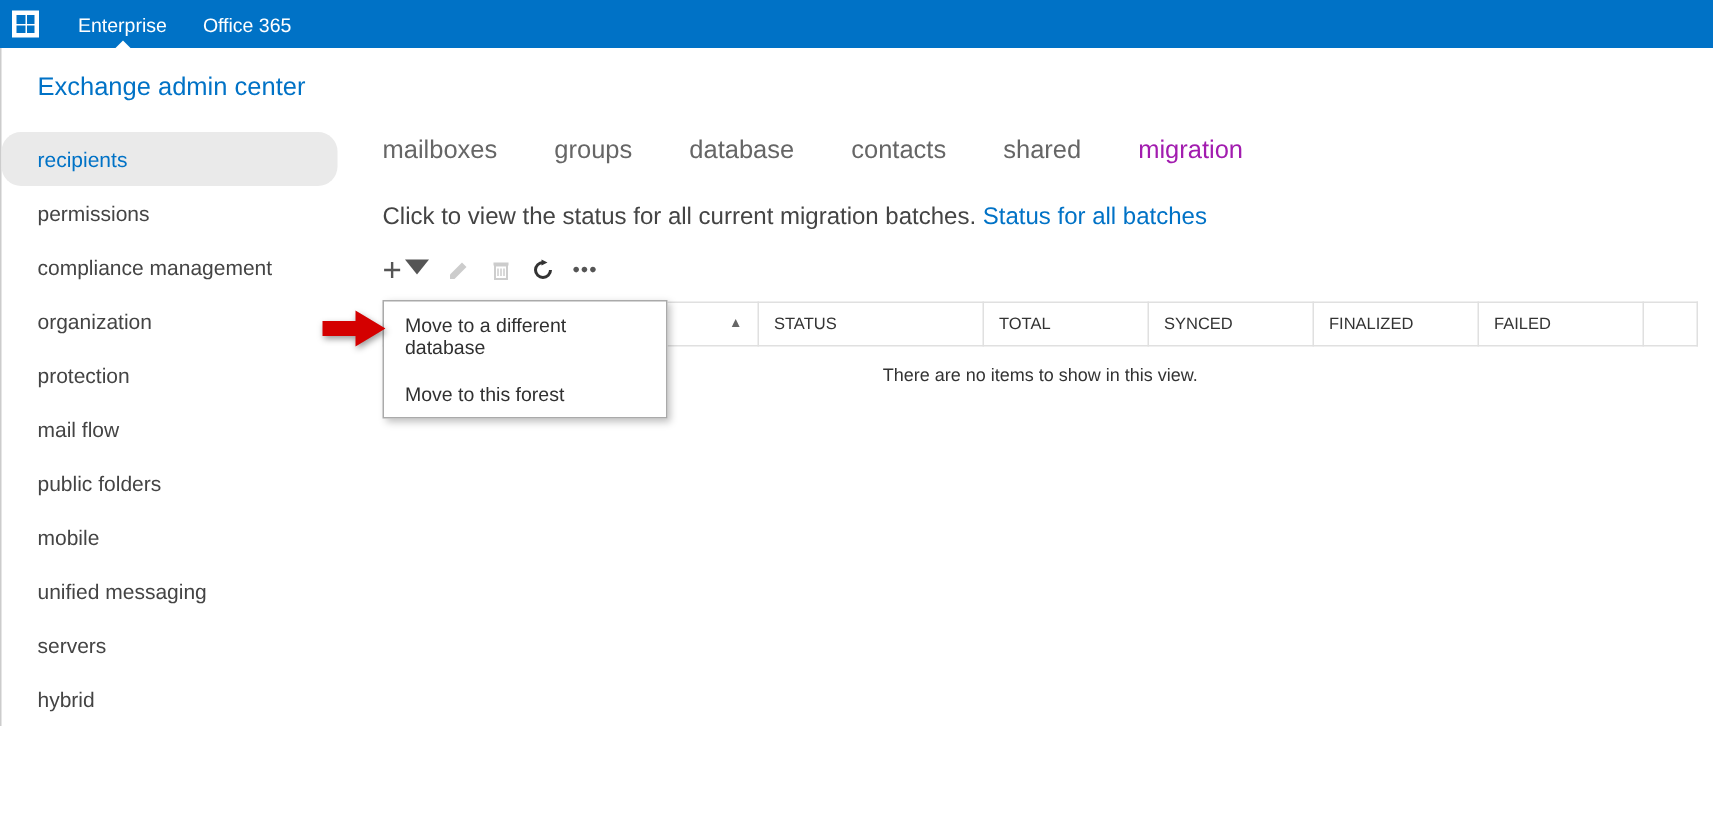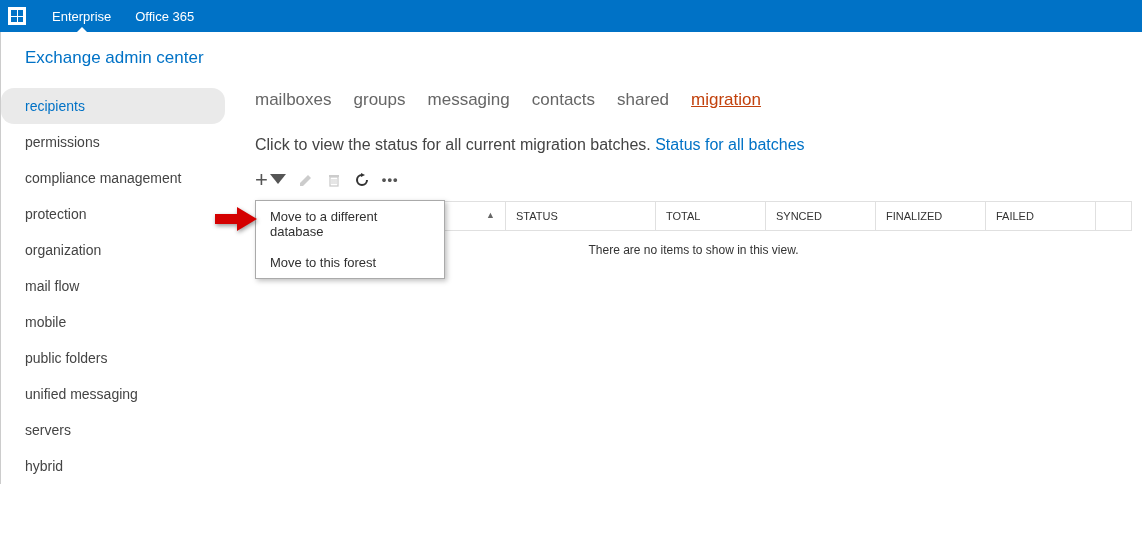--- a/index.html
+++ b/index.html
@@ -12,23 +12,23 @@
 .topbar .tab.active { position: relative; }
 .topbar .tab.active::after { content: ''; position: absolute; bottom: -1px; left: 50%; transform: translateX(-50%); width: 0; height: 0; border-left: 6px solid transparent; border-right: 6px solid transparent; border-bottom: 6px solid #fff; }
 .page { display: flex; border-left: 1px solid #ccc; }
 .title-row { padding: 16px 0 20px 24px; }
 .title-row h1 { font-size: 17px; font-weight: 100; color: #0072c6; }
 .left-col { width: 224px; flex-shrink: 0; }
 .sidebar { }
 .sidebar .item { padding: 10px 18px 10px 24px; font-size: 14px; color: #444; cursor: pointer; border-radius: 13px; }
 .sidebar .item.active { background: #eaeaea; color: #0072c6; }
 .main { flex: 1; padding: 0 10px 0 30px; }
-.subtabs { display: flex; gap: 22px; padding-top: 6px; padding-bottom: 26px; }
+.subtabs { display: flex; gap: 38px; padding-top: 6px; padding-bottom: 26px; }
 .subtabs .stab { font-size: 17px; color: #666; cursor: pointer; font-weight: 300; }
-.subtabs .stab.active { color: #c2410c; text-decoration: underline; }
+.subtabs .stab.active { color: #a21caf; }
 .helptext { font-size: 16px; color: #444; margin-bottom: 10px; }
 .helptext a { color: #0072c6; text-decoration: none; cursor: pointer; }
 .toolbar { display: flex; align-items: center; gap: 12px; padding: 4px 0 10px 0; }
 .toolbar .tbtn { cursor: pointer; color: #555; display: flex; align-items: center; }
 .toolbar .tbtn.disabled { color: #bbb; cursor: default; }
 .toolbar svg { width: 16px; height: 16px; }
 .add-wrap { display: flex; align-items: center; font-size: 20px; font-weight: 300; color: #333; }
 .add-wrap .plus { font-size: 22px; line-height: 14px; }
 .add-wrap .caret { margin-left: 2px; }
 .table-wrap { position: relative; }
@@ -60,38 +60,38 @@
 <div class="page">
 
   <div class="left-col">
     <div class="title-row">
       <h1>Exchange admin center</h1>
     </div>
     <div class="sidebar">
       <div class="item active">recipients</div>
       <div class="item">permissions</div>
       <div class="item">compliance management</div>
+      <div class="item">organization</div>
       <div class="item">protection</div>
-      <div class="item">organization</div>
       <div class="item">mail flow</div>
+      <div class="item">public folders</div>
       <div class="item">mobile</div>
-      <div class="item">public folders</div>
       <div class="item">unified messaging</div>
       <div class="item">servers</div>
       <div class="item">hybrid</div>
     </div>
   </div>
 
   <div class="main">
     <div style="height:52px"></div>
 
     <div class="subtabs">
       <div class="stab">mailboxes</div>
       <div class="stab">groups</div>
-      <div class="stab">messaging</div>
+      <div class="stab">database</div>
       <div class="stab">contacts</div>
       <div class="stab">shared</div>
       <div class="stab active">migration</div>
     </div>
 
     <div class="helptext">
       <span>Click to view the status for all current migration batches. </span><a>Status for all batches</a>
     </div>
 
     <div class="toolbar">

